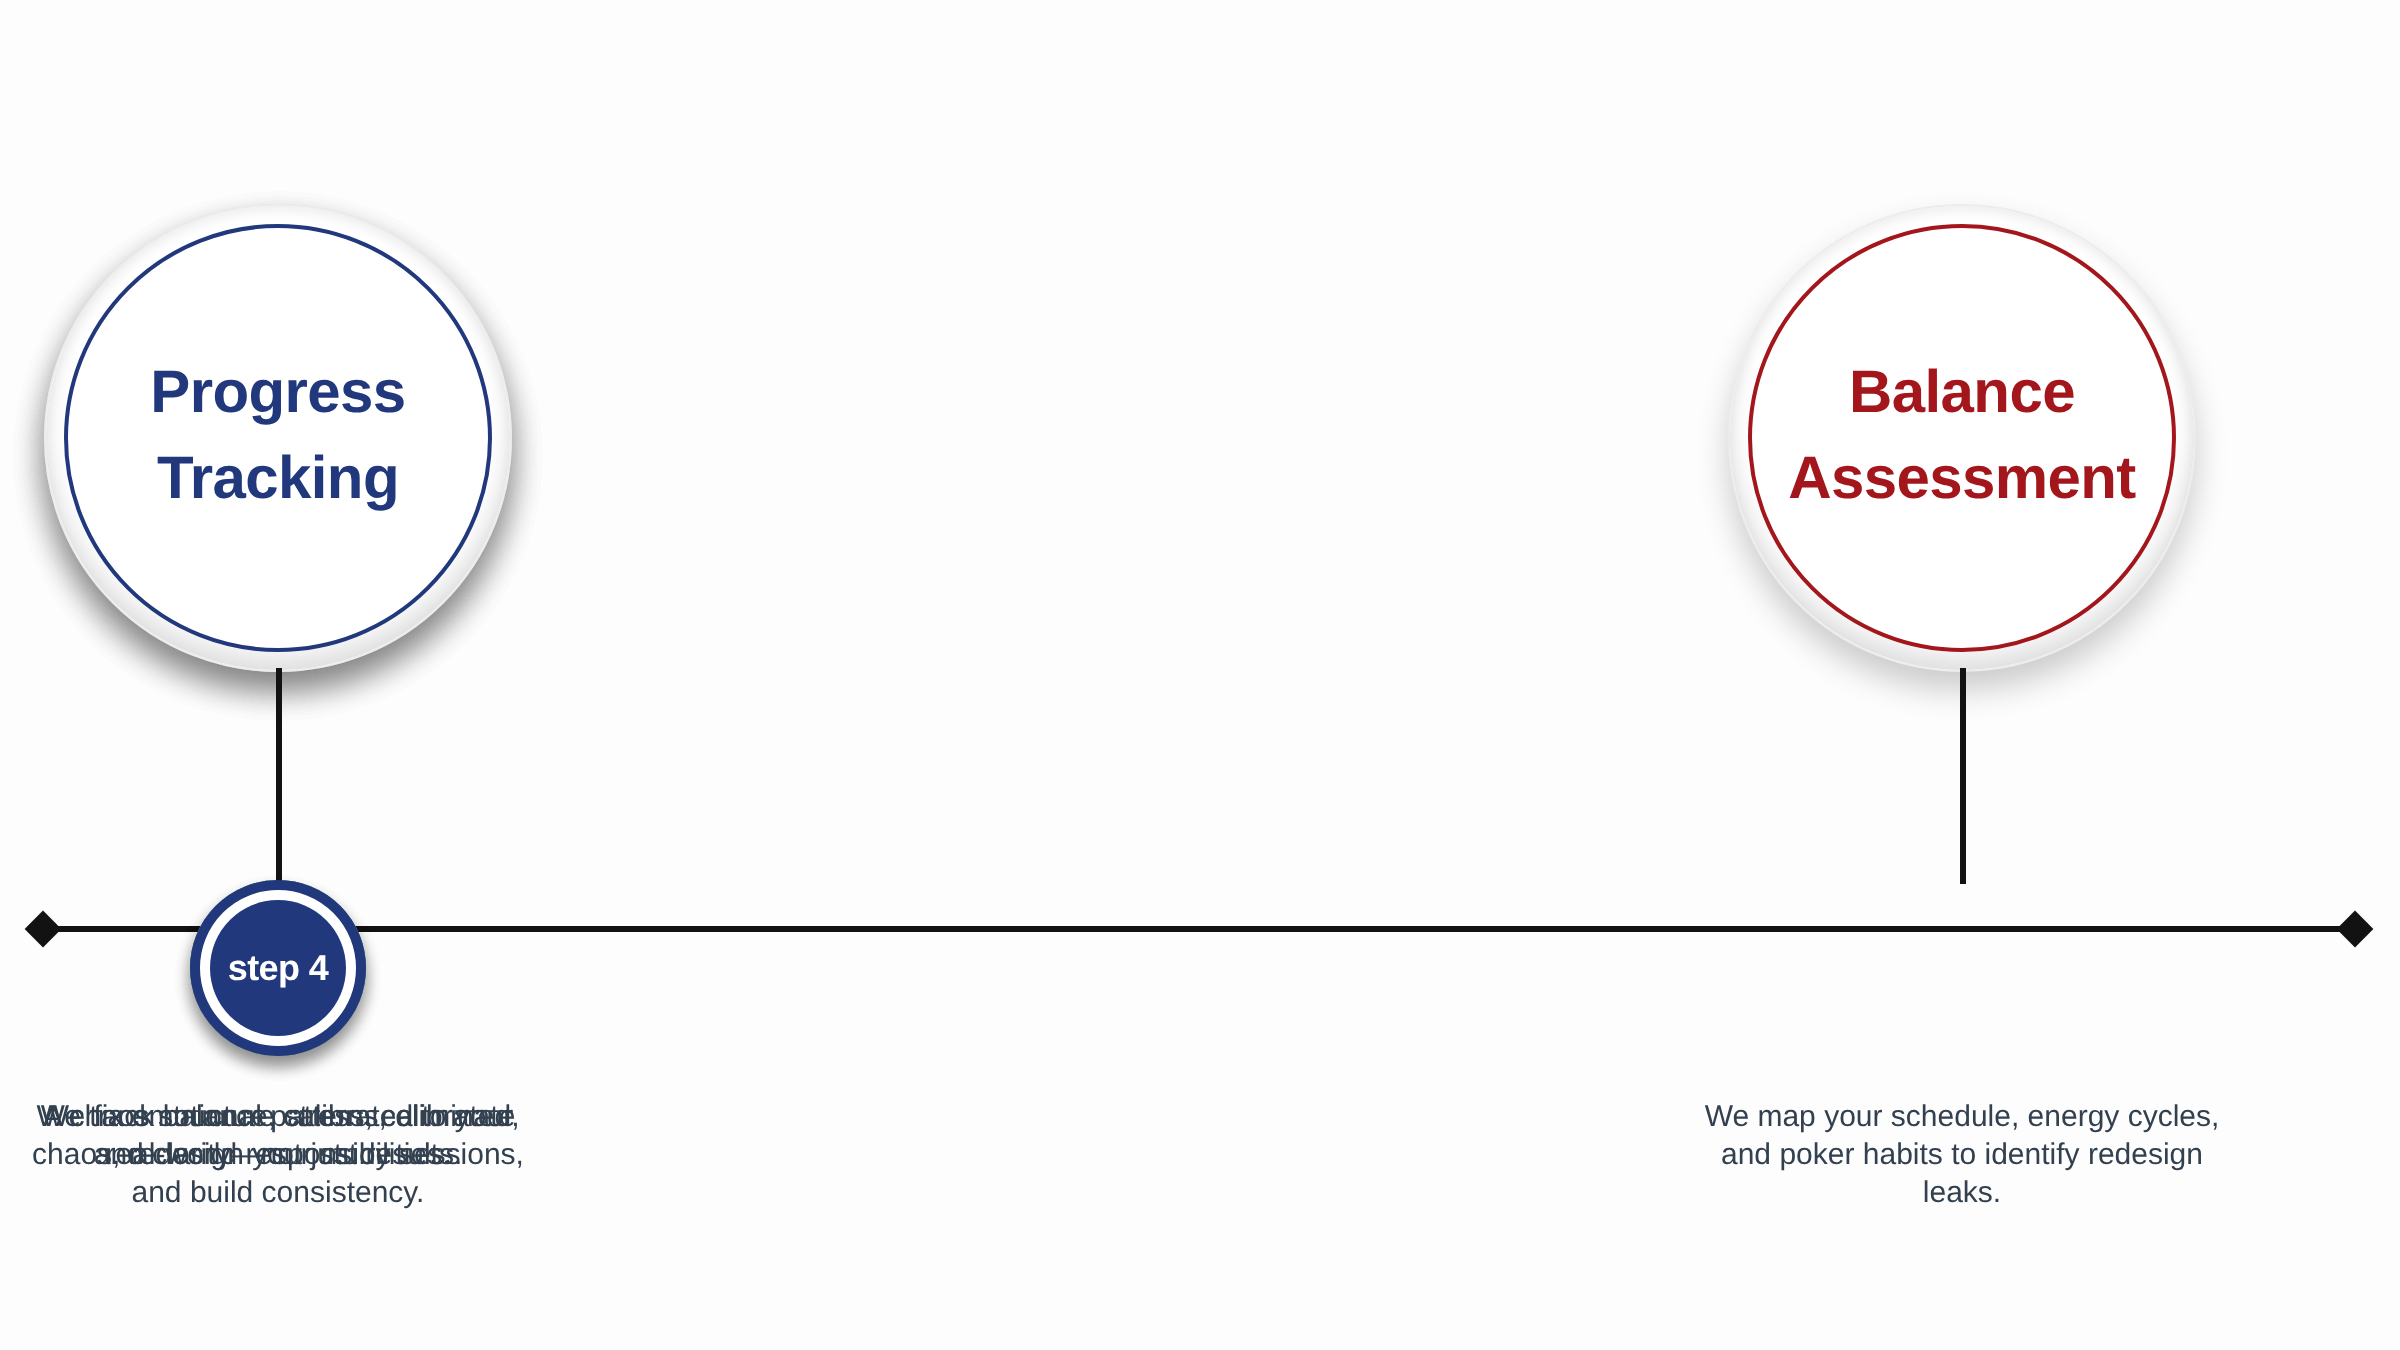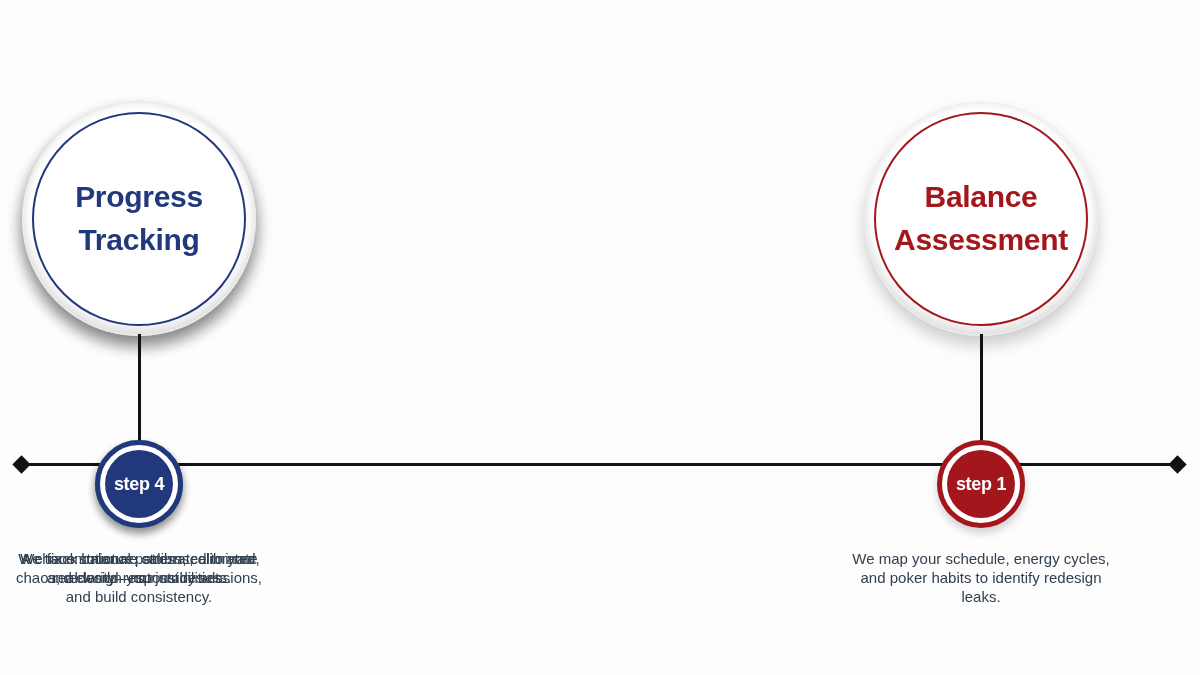--- a/index.html
+++ b/index.html
@@ -137,25 +137,20 @@
   <div class="diamond left"></div>
   <div class="diamond right"></div>
 
   <div class="step-col" style="--c: #a3171c;">
     <div class="big-circle">
       <div class="inner-circle">
         <div class="step-title">Balance Assessment</div>
       </div>
     </div>
     <div class="connector"></div>
-    <div class="badge">
-      <div class="badge-inner">
-        <span class="badge-label">step 1</span>
-      </div>
-    </div>
     <div class="step-desc">We map your schedule, energy cycles, and poker habits to identify redesign leaks.</div>
   </div>
 
   <div class="step-col" style="--c: #d3b512;">
     <div class="big-circle">
       <div class="inner-circle">
         <div class="step-title">Customized Life + Poker Plan</div>
       </div>
     </div>
     <div class="connector"></div>

